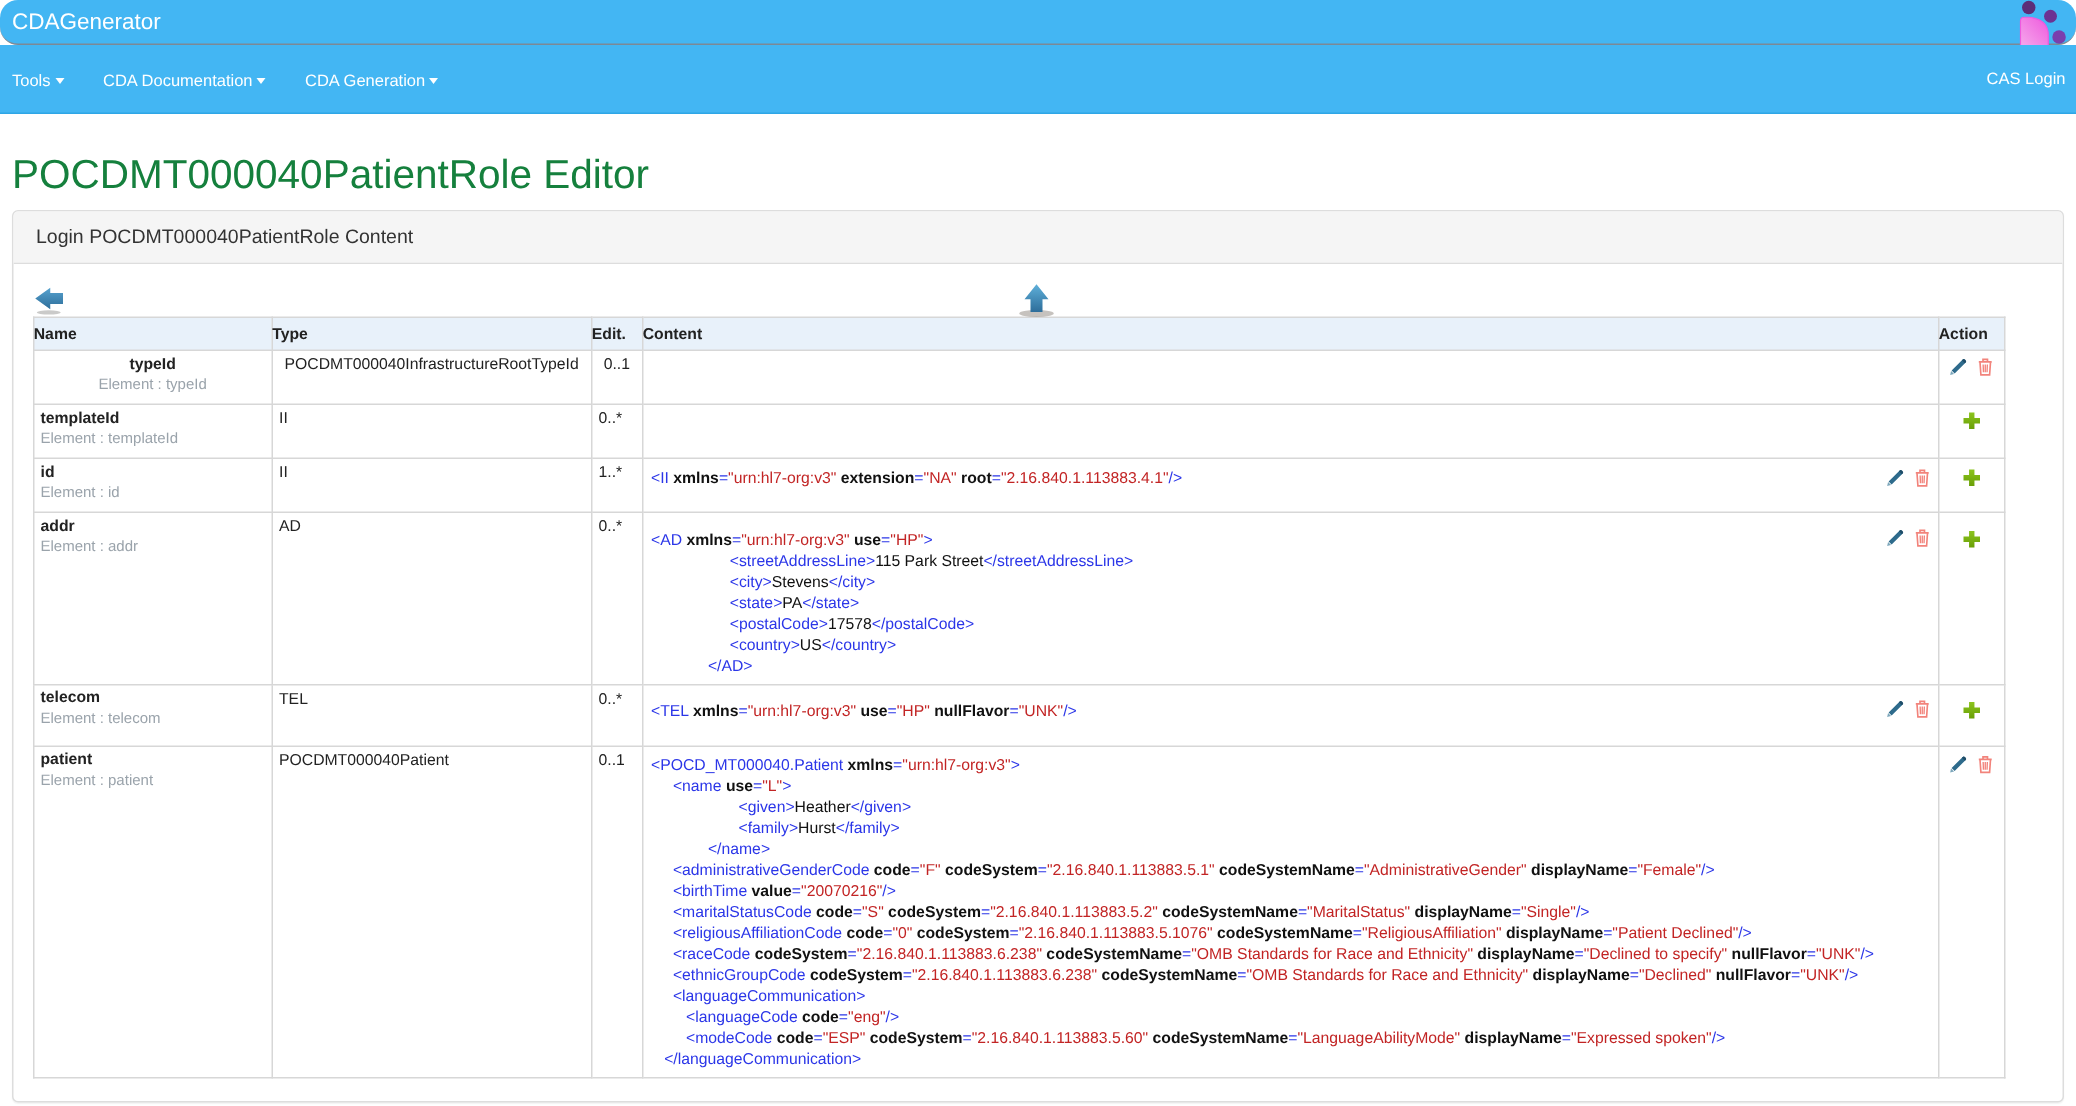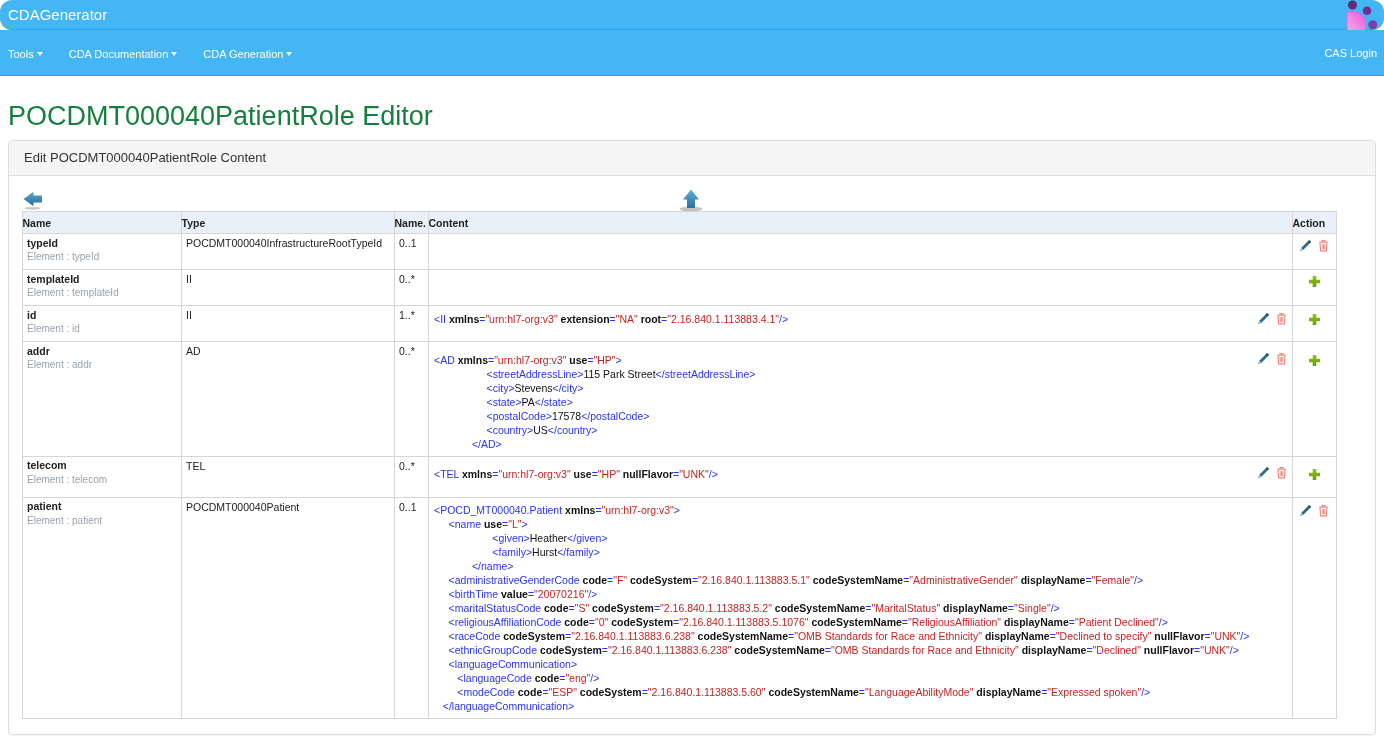--- a/index.html
+++ b/index.html
@@ -88,21 +88,21 @@
   td.c-action { padding:3.5px 0 0 0; text-align:center; }
   
   tr.r4 td.c-content { padding-top:6px; }
   tr.r5 td.c-content { padding-top:10.5px; }
   tr.r6 td.c-content { padding-top:10px; }
   tr.r7 td.c-content { padding-top:5.5px; }
   tr.r4 td.c-action { padding-top:6px; }
   tr.r5 td.c-action { padding-top:10.5px; }
   tr.r6 td.c-action { padding-top:10px; }
   tr.r7 td.c-action { padding-top:5.5px; }
-  tr.r1 { height:36px; } tr.r2 { height:36px; } tr.r3 { height:36px; }
+  tr.r1 { height:36px; } tr.r2 { height:36px;text-align:center; } tr.r3 { height:36px; }
   tr.r4 { height:36px;padding-left:48px; } tr.r5 { height:114px; } tr.r6 { height:41px; }
   
   .xp { color:#2b36e8; }
   .xa { color:#111; font-weight:bold; }
   .xv { color:#c22424; }
   
   .cicons { position:absolute; right:4px; display:flex; gap:5px; }
   tr.r4 .cicons { top:5.5px; } tr.r5 .cicons { top:10px; } tr.r6 .cicons { top:9.5px; }
   .aicons { display:inline-flex; gap:5px; }
   .icon { width:13px; height:13px; display:inline-block; cursor:pointer; }
@@ -132,21 +132,21 @@
       <li><a class="navlink">CDA Documentation<span class="caret"></span></a></li>
       <li><a class="navlink">CDA Generation<span class="caret"></span></a></li>
     </ul>
   <a class="navlink nav-right">CAS Login</a>
 </nav>
 
 <div class="container">
   <h1 class="page-title">POCDMT000040PatientRole Editor</h1>
 
   <section class="panel">
-    <div class="panel-heading">Edit POCDMT000040PatientRole Content</div>
+    <div class="panel-heading">Login POCDMT000040PatientRole Content</div>
     <div class="panel-body">
       <div class="arrows-row">
         <svg class="back-arrow" width="21" height="20" viewBox="0 0 21 20">
           <defs>
             <linearGradient id="lgarrow" x1="0" y1="0" x2="0" y2="1">
               <stop offset="0" stop-color="#58a3cf"></stop>
               <stop offset="1" stop-color="#2d6d9a"></stop>
             </linearGradient>
           </defs>
           <ellipse cx="9.5" cy="17.3" rx="8" ry="1.4" fill="#8a8a88" opacity="0.45"></ellipse>
@@ -168,21 +168,21 @@
           <col style="width:159px">
             <col style="width:213px">
             <col style="width:34px">
             <col style="width:864px">
             <col style="width:44px">
         </colgroup>
         <thead>
             <tr>
               <th>Name</th>
               <th>Type</th>
-              <th>Name.</th>
+              <th>Edit.</th>
               <th>Content</th>
               <th>Action</th>
             </tr>
           </thead>
         <tbody>
             <tr class="r2">
               <td class="c-name">
                 <div class="nm">typeId</div>
                 <div class="el">Element : typeId</div>
               </td>

